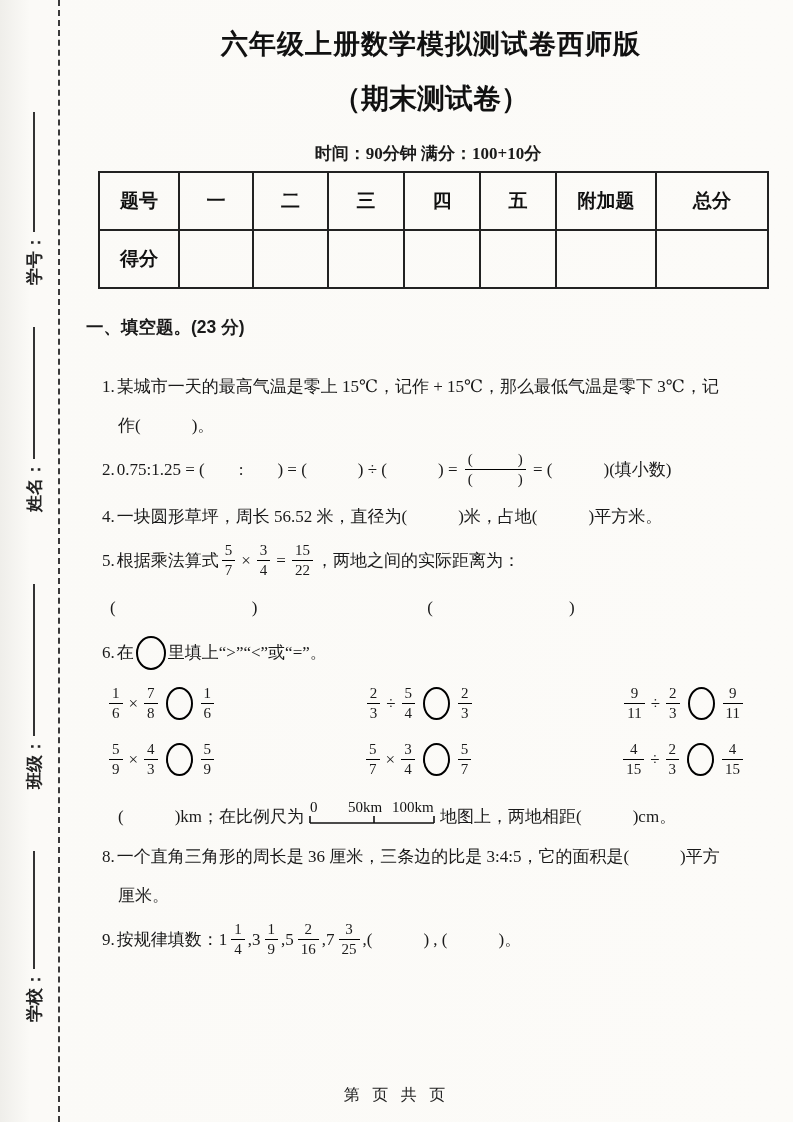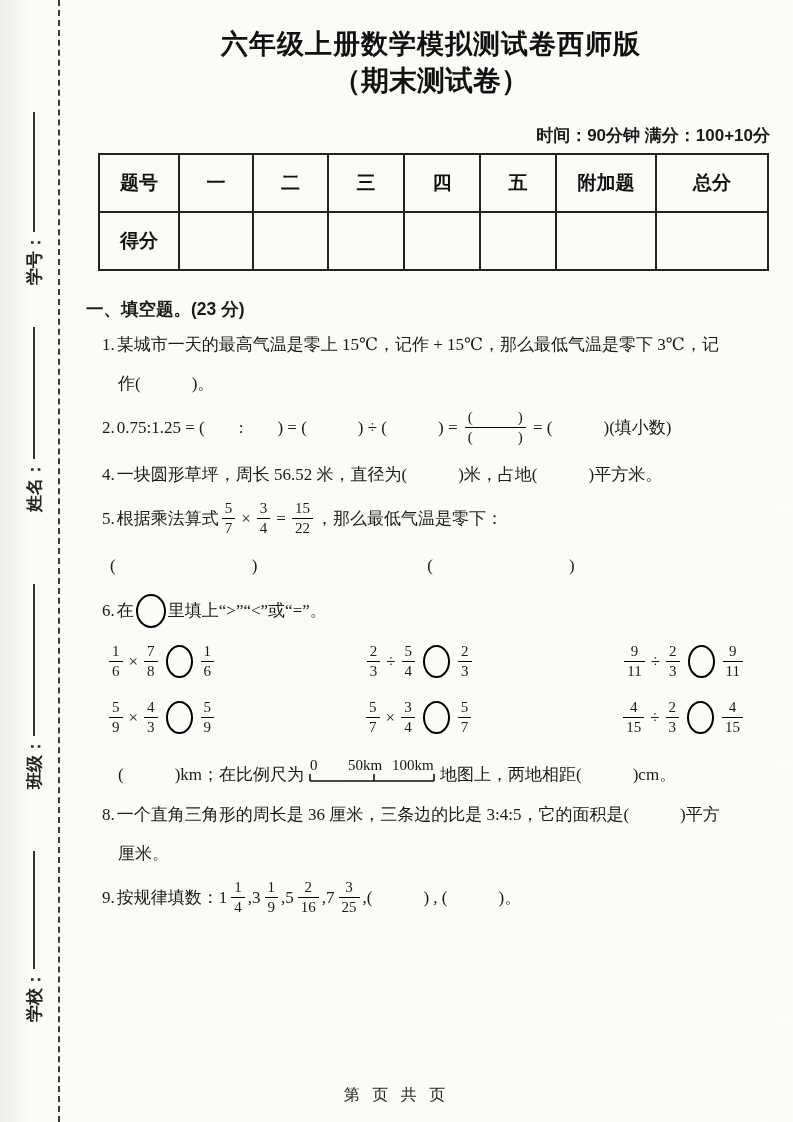--- a/index.html
+++ b/index.html
@@ -30,39 +30,39 @@
   }
   .sid-item { white-space:nowrap; display:inline-flex; align-items:center; }
   .sid-line { display:inline-block; height:0; border-bottom:2px solid #333; margin-left:2px; }
   
   .content { position:absolute; left:86px; top:26px; width:690px; }
   .title {
     text-align:center; font-size:27px; font-weight:bold; letter-spacing:1px;
     font-family:"Liberation Sans","DejaVu Sans",sans-serif; color:#111;
   }
   .subtitle {
-    text-align:center; font-size:28px; font-weight:bold; margin-top:0;
+    text-align:center; font-size:28px; font-weight:bold; margin-top:18px;
     font-family:"Liberation Sans","DejaVu Sans",sans-serif; color:#111;
   }
   .exam-info {
-    text-align:right; font-size:17px; font-weight:bold; margin:24px 6px 6px 0;
-    font-family:Liberation Sans, sans-serif;
+    text-align:center; font-size:17px; font-weight:bold; margin:24px 6px 6px 0;
+    font-family:Liberation Serif, serif;
   }
   
   table.score {
     border-collapse:collapse; margin-left:12px;
     font-family:"Liberation Sans","DejaVu Sans",sans-serif;
   }
   table.score td {
     border:2px solid #222; height:58px; text-align:center;
     font-size:19px; font-weight:bold; color:#111;
   }
   
   .section-heading {
-    margin:26px 0 12px 0; font-size:17.5px; font-weight:bold;
+    margin:26px 0 36px 0; font-size:17.5px; font-weight:bold;
     font-family:"Liberation Sans","DejaVu Sans",sans-serif;
   }
   .qwrap { margin-left:16px; font-size:17px; }
   .ql { margin-bottom:16px; line-height:23px; white-space:nowrap; }
   .ql.indent { padding-left:16px; }
   .qno { margin-right:2px; }
   
   .frac {
     display:inline-block; vertical-align:middle; text-align:center;
     font-size:15px; line-height:1.1; margin:0 3px; position:relative; top:-2px;
@@ -171,21 +171,21 @@
         </div>
       </div>
 
 
       <div>
         <div class="ql"><span class="qno">4.</span><span>一块圆形草坪，周长 56.52 米，直径为(　　　)米，占地(　　　)平方米。</span></div>
       </div>
 
       <div>
         <div class="ql">
-          <span class="qno">5.</span><span>根据乘法算式</span><span class="frac"><span class="n">5</span><span class="d">7</span></span><span class="op">×</span><span class="frac"><span class="n">3</span><span class="d">4</span></span><span class="op">=</span><span class="frac"><span class="n">15</span><span class="d">22</span></span><span>，那么最低气温是零下：</span>
+          <span class="qno">5.</span><span>根据乘法算式</span><span class="frac"><span class="n">5</span><span class="d">7</span></span><span class="op">×</span><span class="frac"><span class="n">3</span><span class="d">4</span></span><span class="op">=</span><span class="frac"><span class="n">15</span><span class="d">22</span></span><span>，两地之间的实际距离为：</span>
         </div>
         <div class="blank-row">
           <span>(　　　　　　　　)</span>
           <span>(　　　　　　　　)</span>
         </div>
       </div>
 
       <div>
         <div class="ql">
           <span class="qno">6.</span><span>在</span><span class="inline-circle"></span><span>里填上“&gt;”“&lt;”或“=”。</span>

